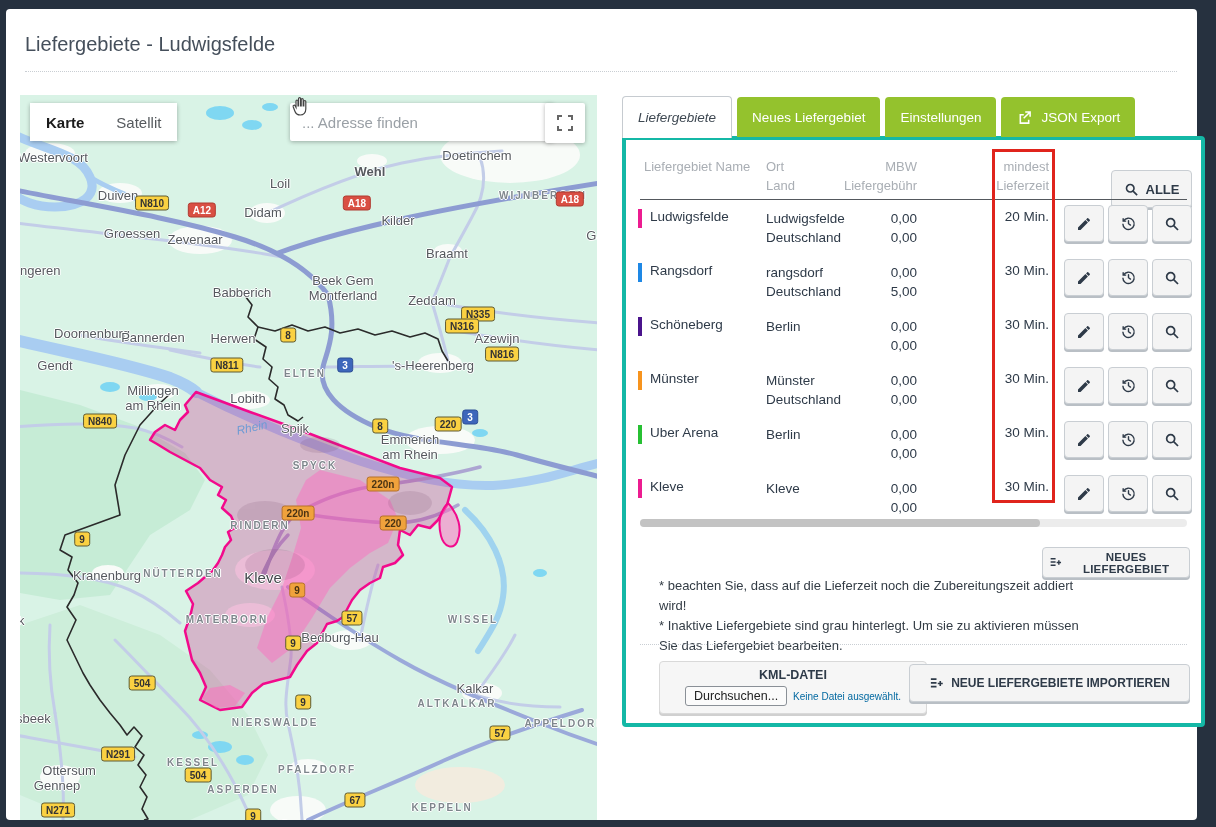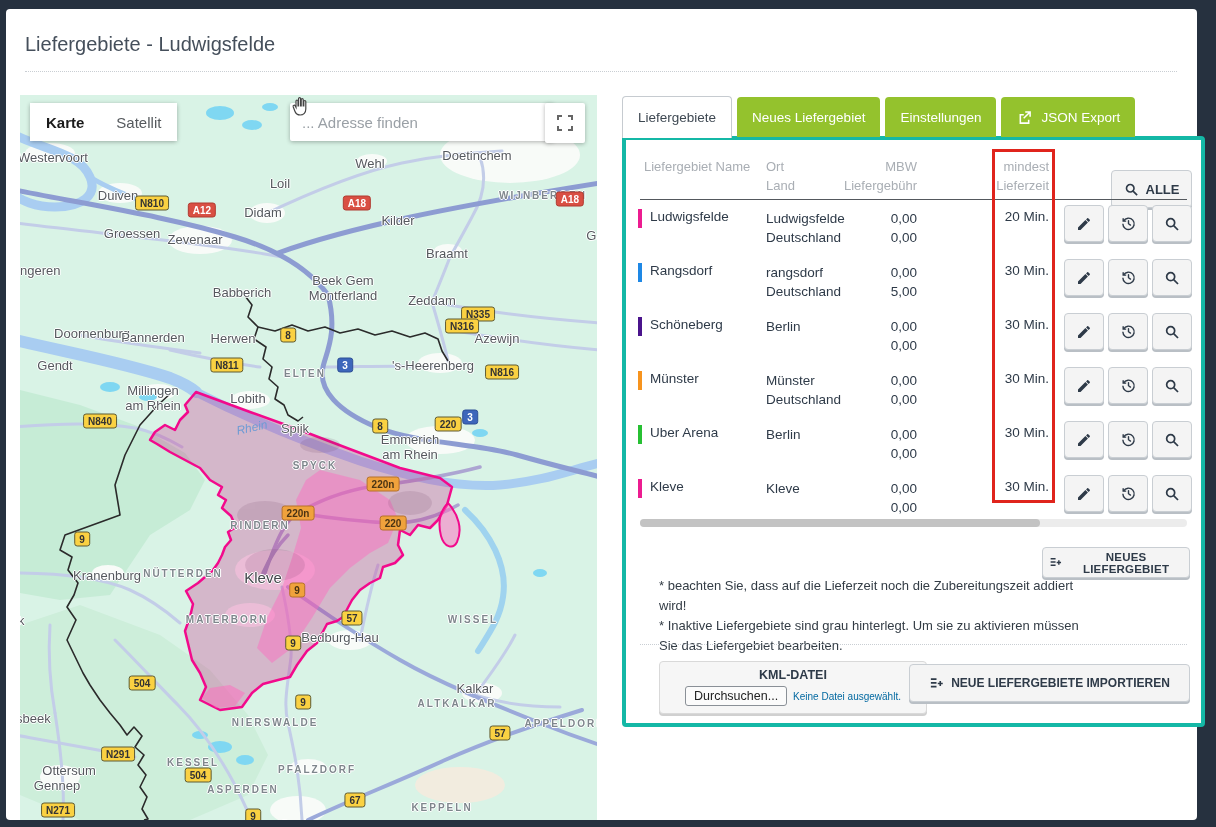--- a/index.html
+++ b/index.html
@@ -37,21 +37,21 @@
   .map-search::placeholder{color:#9aa0a6;}
   .fs-btn{position:absolute;left:525px;top:8px;width:40px;height:40px;background:#fff;border:0;border-radius:2px;
           box-shadow:0 1px 4px rgba(0,0,0,.3);display:flex;align-items:center;justify-content:center;cursor:pointer;}
   .hand-cursor{position:absolute;left:268px;top:0px;width:24px;height:24px;z-index:40;}
 
   
   .tabbar{position:absolute;left:616px;top:87px;height:41px;display:flex;align-items:flex-end;z-index:3;}
   .tab{height:40px;display:flex;align-items:center;gap:8px;padding:0 15px;font-size:13.5px;border-radius:4px 4px 0 0;
        margin-right:5px;background:#94c22d;color:#fff;cursor:pointer;white-space:nowrap;}
   .tab.active{background:#fff;color:#3e4852;border:1px solid #c6cbd0;border-bottom:none;height:41px;
-       margin-bottom:-1px;z-index:4;}
+       margin-bottom:-1px;z-index:4;font-style:italic;}
   .panel{position:absolute;left:616px;top:127px;width:575px;height:583px;background:#fff;
        border:4px solid #14b8a6;border-radius:0 4px 4px 4px;z-index:2;}
   .panel *{box-sizing:border-box;}
 
   .thead{position:absolute;left:0;top:14px;width:100%;height:44px;color:#a9aeb4;font-size:13px;line-height:19px;}
   .h-name{position:absolute;left:18px;top:3px;}
   .h-ort{position:absolute;left:140px;top:3px;white-space:pre-line;}
   .h-mbw{position:absolute;left:191px;top:3px;width:100px;text-align:right;white-space:pre-line;}
   .h-min{position:absolute;left:343px;top:3px;width:80px;text-align:right;white-space:pre-line;}
   .head-divider{position:absolute;left:14px;top:59px;width:547px;border-top:1px solid #54585d;}
@@ -222,21 +222,21 @@
           <path d="M9 5c.6 0 1 .4 1 1v5h.6V3.6c0-.6.4-1 1-1s1 .4 1 1V11h.6V4.6c0-.6.4-1 1-1s1 .4 1 1V11h.6V6.5c0-.6.4-1 1-1s1 .4 1 1V14c0 3.5-2.2 6-5.6 6-2.8 0-4.6-1.6-5.4-4l-1.6-4.3c-.2-.6 0-1.2.6-1.4.5-.2 1 0 1.3.5l.9 1.6V6c0-.6.4-1 1-1z" fill="#fff" stroke="#444" stroke-width="1.2"></path>
         </svg>
     </div>
   <div class="mlabel town" style="left: 33px; top: 62px;">Westervoort</div>
       <div class="mlabel town" style="left: 98px; top: 100px;">Duiven</div>
       <div class="mlabel town" style="left: 112px; top: 138px;">Groessen</div>
       <div class="mlabel town" style="left: 175px; top: 144px;">Zevenaar</div>
       <div class="mlabel town" style="left: 16px; top: 175px;">Angeren</div>
       <div class="mlabel town" style="left: 243px; top: 117px;">Didam</div>
       <div class="mlabel town" style="left: 260px; top: 88px;">Loil</div>
-      <div class="mlabel town" style="left: 350px; top: 68px;">Wehl</div>
+      <div class="mlabel town" style="left: 350px; top: 76px; font-weight: bold;">Wehl</div>
       <div class="mlabel town" style="left: 457px; top: 60px;">Doetinchem</div>
       <div class="mlabel town" style="left: 378px; top: 125px;">Kilder</div>
       <div class="mlabel town" style="left: 427px; top: 158px;">Braamt</div>
       <div class="mlabel town" style="left: 412px; top: 205px;">Zeddam</div>
       <div class="mlabel town" style="left: 222px; top: 197px;">Babberich</div>
       <div class="mlabel town" style="left: 323px; top: 193px;">Beek Gem
 Montferland</div>
       <div class="mlabel town" style="left: 477px; top: 243px;">Azewijn</div>
       <div class="mlabel town" style="left: 413px; top: 270px;">'s-Heerenberg</div>
       <div class="mlabel town" style="left: 72px; top: 238px;">Doornenburg</div>
@@ -273,21 +273,21 @@
       <div class="mlabel area" style="left: 173px; top: 667px;">KESSEL</div>
       <div class="mlabel area" style="left: 255px; top: 627px;">NIERSWALDE</div>
       <div class="mlabel area" style="left: 545px; top: 628px;">APPELDORN</div>
       <div class="mlabel water" style="left: 232px; top: 333px;">Rhein</div>
       <div class="mbadge k-yellow" style="left: 132px; top: 108px;">N810</div>
       <div class="mbadge k-red" style="left: 182px; top: 115px;">A12</div>
       <div class="mbadge k-red" style="left: 337px; top: 108px;">A18</div>
       <div class="mbadge k-red" style="left: 550px; top: 104px;">A18</div>
       <div class="mbadge k-yellow" style="left: 458px; top: 219px;">N335</div>
       <div class="mbadge k-yellow" style="left: 442px; top: 231px;">N316</div>
-      <div class="mbadge k-yellow" style="left: 482px; top: 277px;">N816</div>
+      <div class="mbadge k-yellow" style="left: 482px; top: 259px;">N816</div>
       <div class="mbadge k-yellow" style="left: 207px; top: 270px;">N811</div>
       <div class="mbadge k-yellow" style="left: 80px; top: 326px;">N840</div>
       <div class="mbadge k-yellow" style="left: 268px; top: 240px;">8</div>
       <div class="mbadge k-yellow" style="left: 360px; top: 331px;">8</div>
       <div class="mbadge k-yellow" style="left: 428px; top: 329px;">220</div>
       <div class="mbadge k-blue" style="left: 325px; top: 270px;">3</div>
       <div class="mbadge k-blue" style="left: 450px; top: 322px;">3</div>
       <div class="mbadge k-orange" style="left: 363px; top: 389px;">220n</div>
       <div class="mbadge k-orange" style="left: 278px; top: 418px;">220n</div>
       <div class="mbadge k-orange" style="left: 373px; top: 428px;">220</div>

